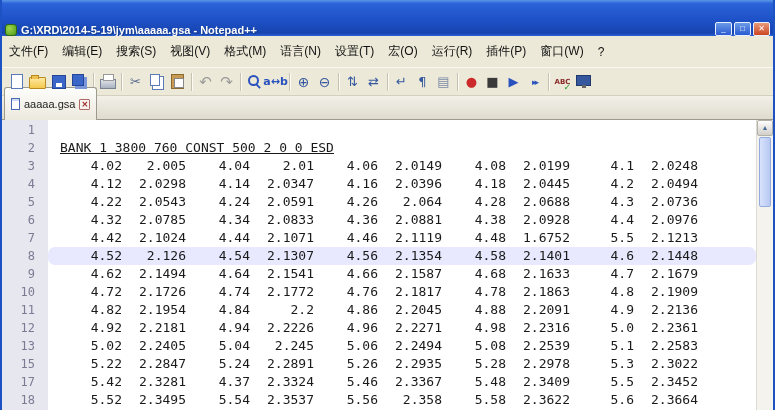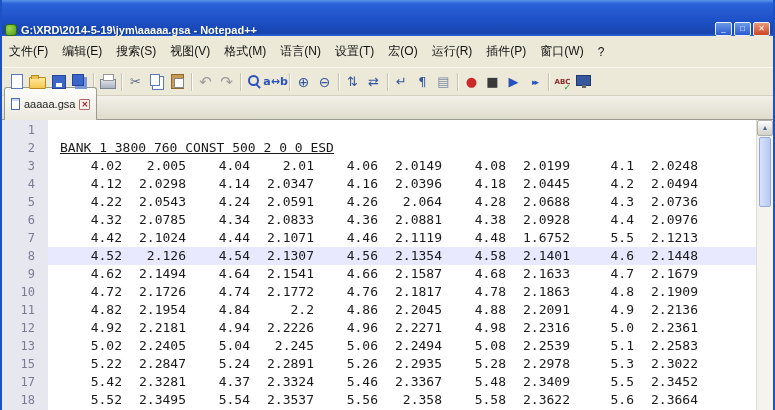--- a/index.html
+++ b/index.html
@@ -101,21 +101,21 @@
   .editor { display:flex; height:320px; background:#fff; }
   .lines {
     flex:1; overflow:hidden; padding-top:1px;
     background:linear-gradient(90deg,#e7e7ef 46px,#ffffff 46px);
   }
   .ed-line { display:flex; height:18px; line-height:18px;
     font-family:"DejaVu Sans Mono", monospace; font-size:13px; color:#1a1a1a; }
   .ln { width:46px; padding-right:13px; text-align:right; color:#7b7b93;
     font-size:12px; flex:0 0 auto; }
   .lc { flex:1; padding-left:10px; white-space:nowrap;text-decoration:underline; }
-  .ed-line.current .lc { background:#e8e8ff; }
+  .ed-line.current .lc { background:#e8e8ff;border-radius:7px; }
   .cell { display:inline-block; width:64px; text-align:right; }
   .plain { padding-left:2px; }
   
   .scrollbar { width:17px; flex:0 0 auto; background:#f4f3ee; border-left:1px solid #dcdcd4;
     display:flex; flex-direction:column; }
   .sb-btn { height:16px; background:linear-gradient(#fdfdfd,#d2cfc8); border:1px solid #b4b1a8;
     color:#4a6a9a; font-size:7px; line-height:14px; text-align:center; border-radius:2px; }
   .sb-thumb { height:70px; margin:1px 2px; border-radius:2px;
     background:linear-gradient(90deg,#d8e2fb,#b7c8f2); border:1px solid #94a9dc; }
   .sb-track { flex:1; }

